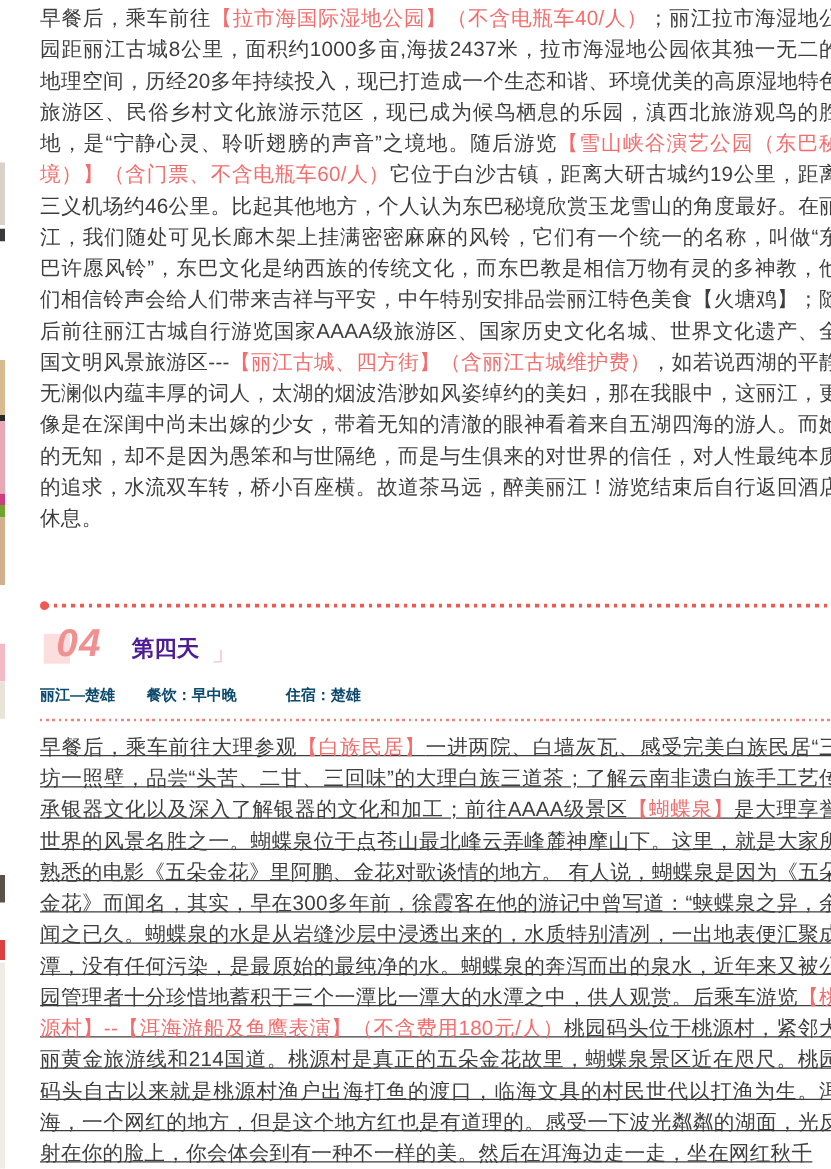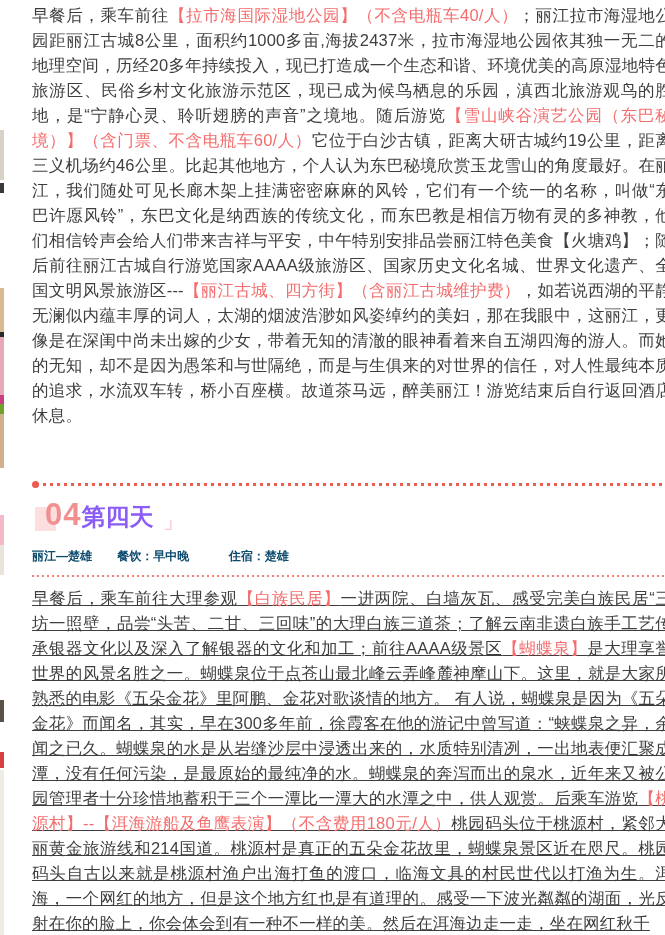--- a/index.html
+++ b/index.html
@@ -83,25 +83,27 @@
     background: #fcdede;
   }
   .day-number {
     position: relative;
     margin-left: 13px;
     font-size: 31px;
     line-height: 34px;
     font-weight: 700;
     color: #f09090;
     letter-spacing: 1px;
+    font-style: italic;
   }
   .day-title {
-    font-size: 24px;
+    margin-left: 24px;
+    font-size: 18px;
     font-weight: 700;
-    color: #8b5cf6;
+    color: #4c1d95;
   }
   .corner-bracket {
     margin-left: 10px;
     font-size: 19px;
     font-weight: 700;
     color: #f7ccd3;
     transform: translateY(3px);
     display: inline-block;
   }
   .day-subtitle {

